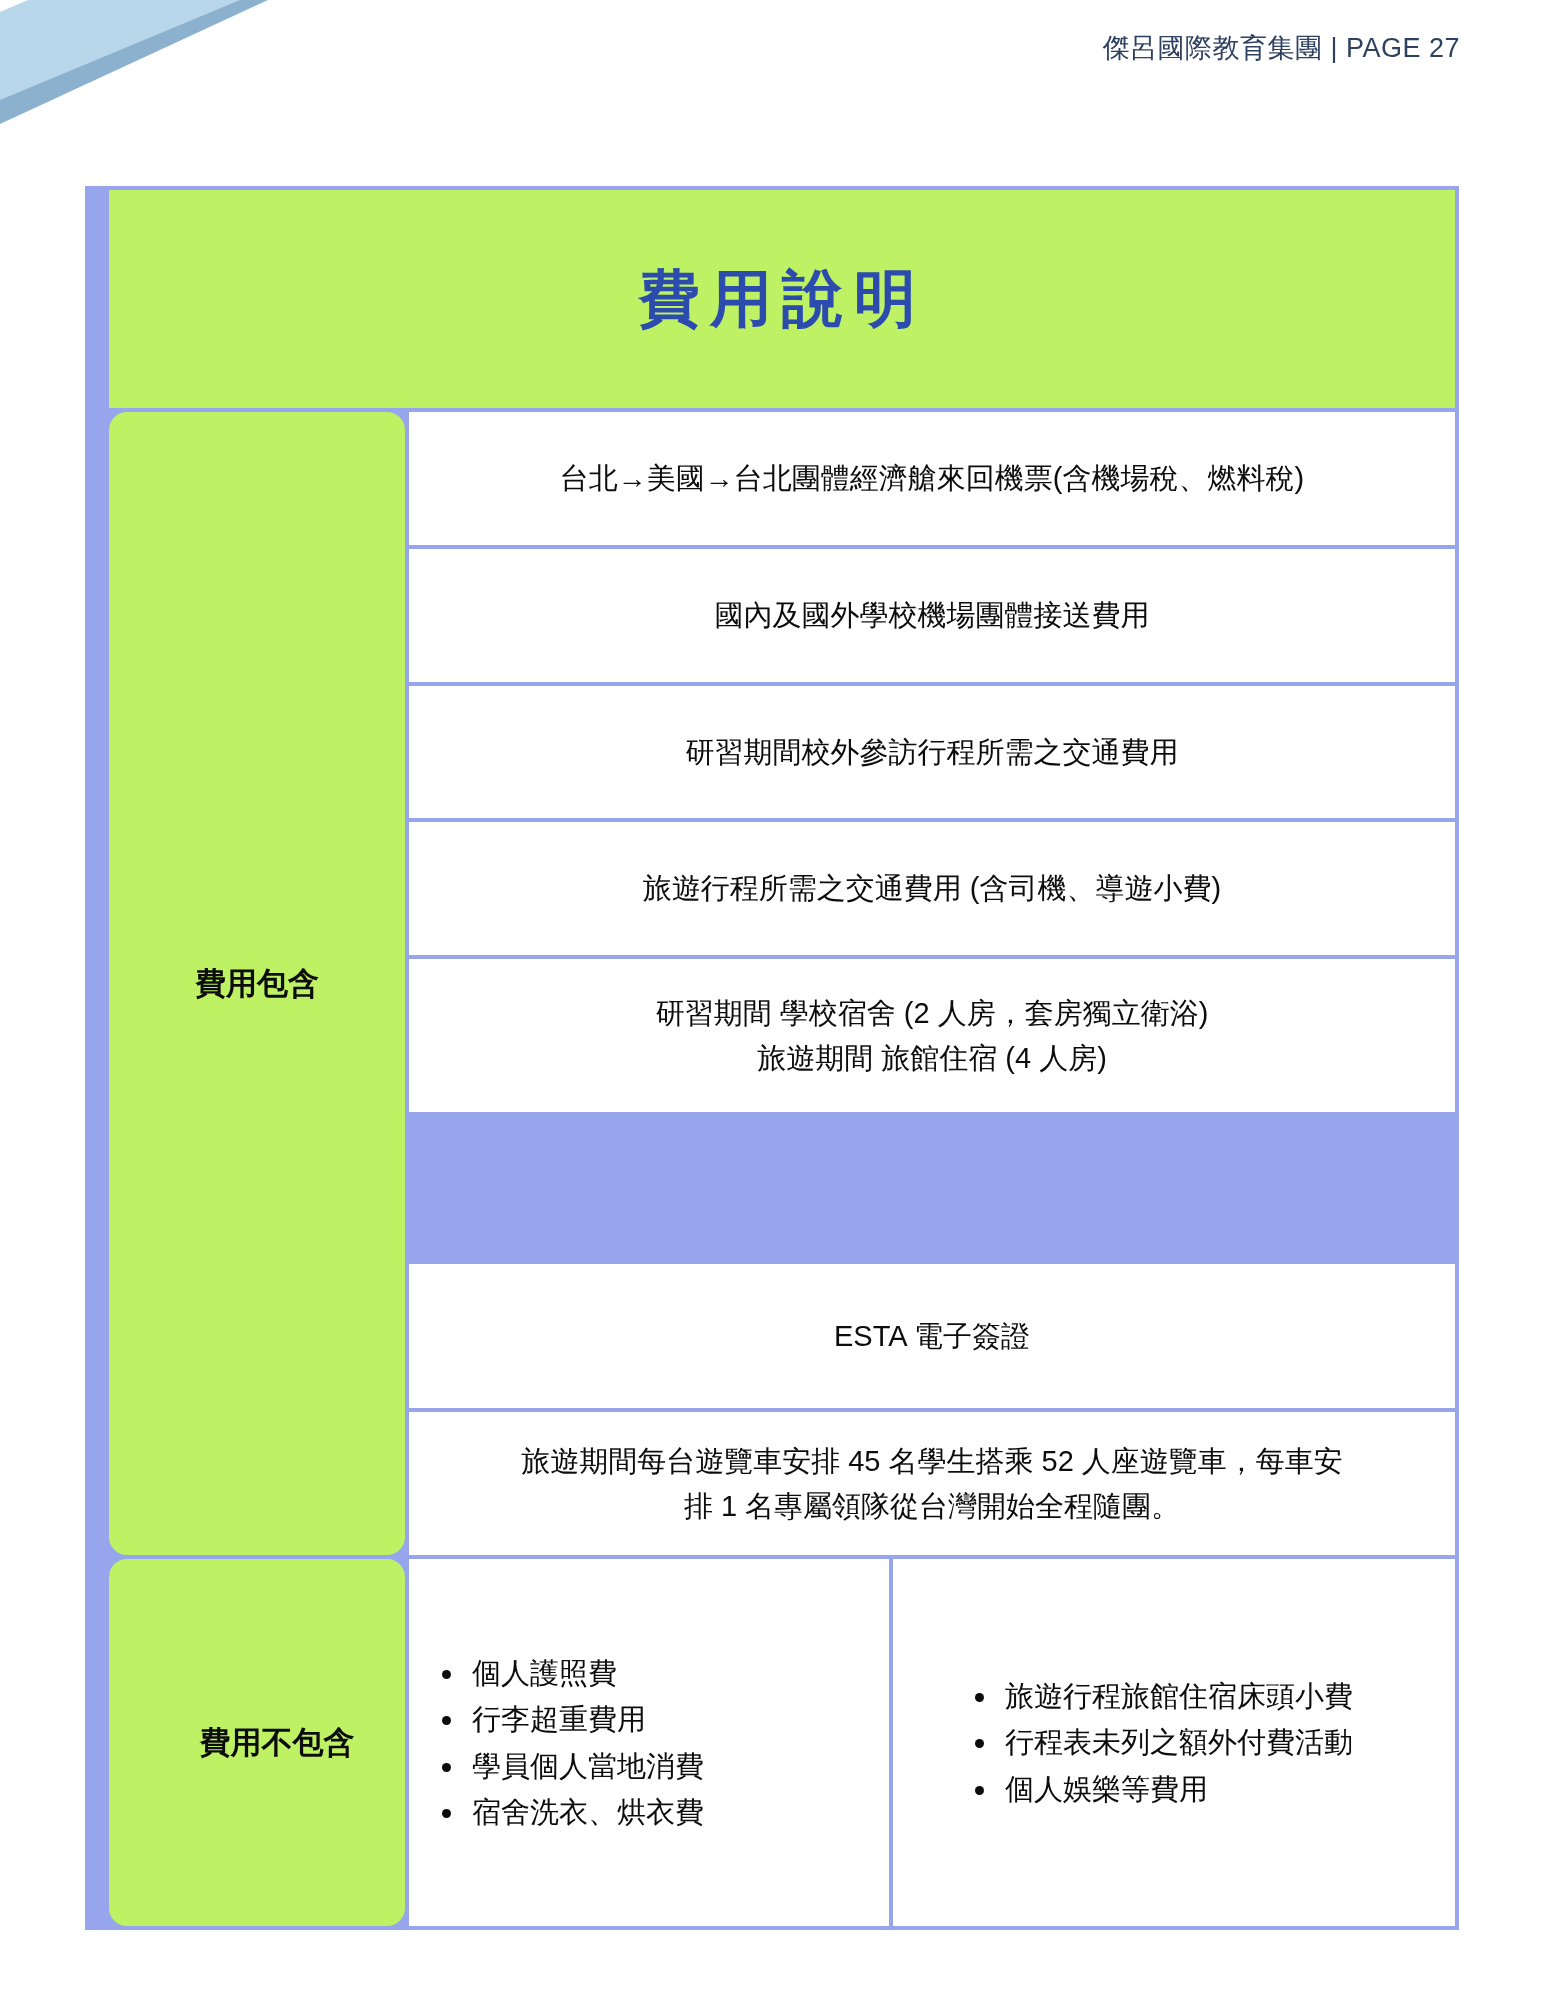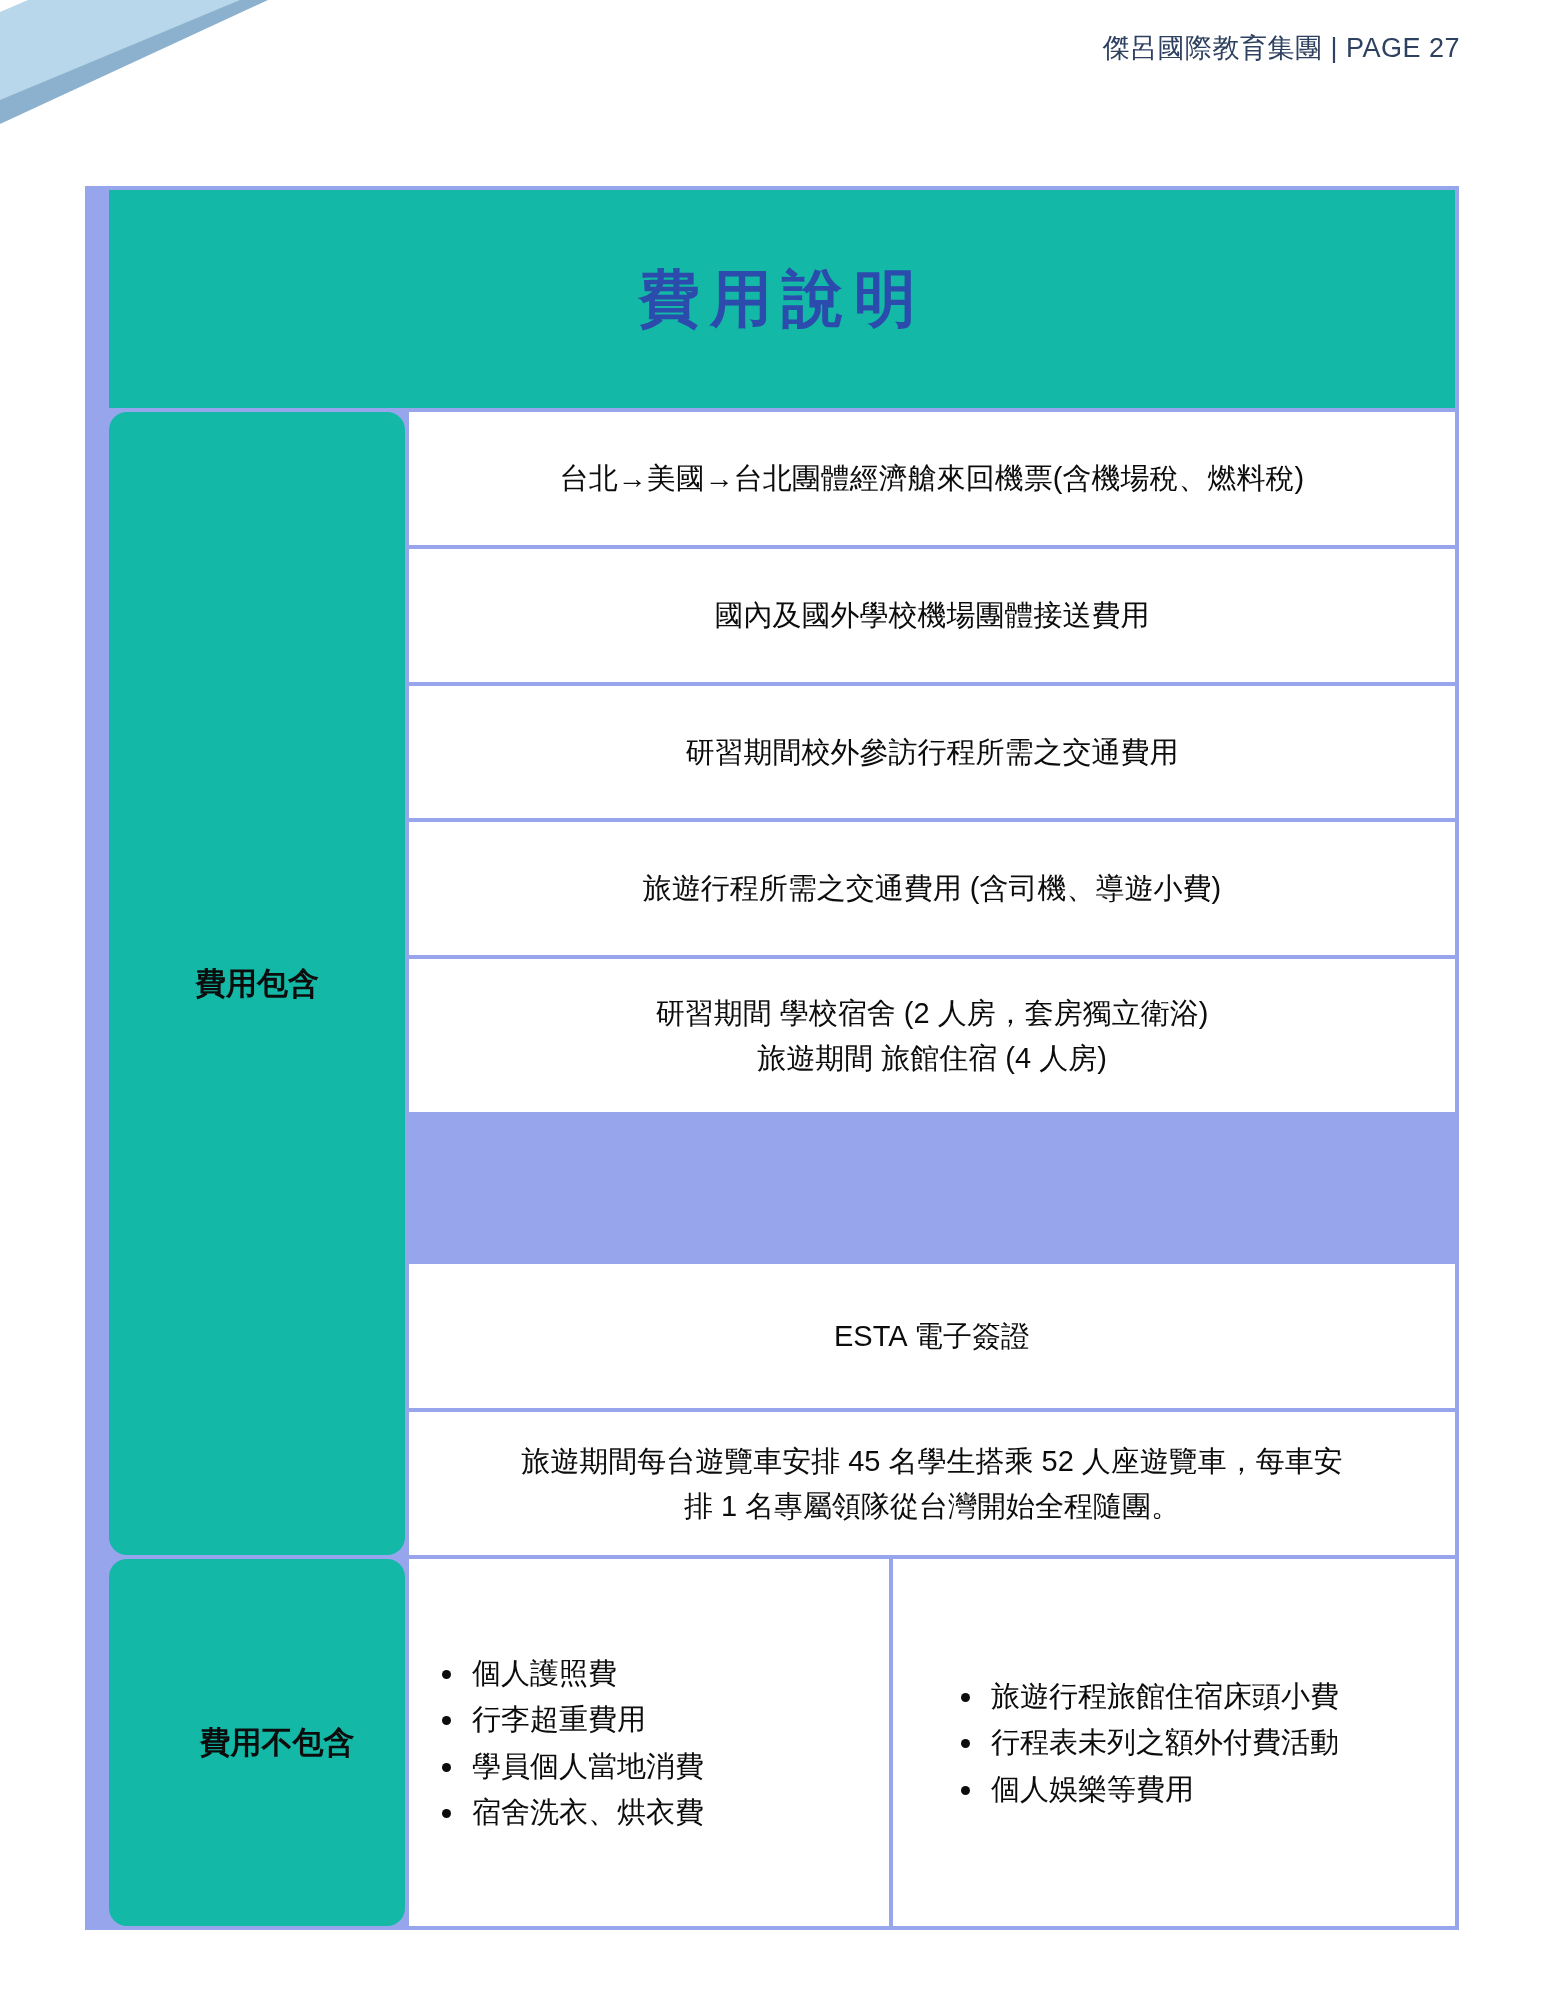--- a/index.html
+++ b/index.html
@@ -41,21 +41,21 @@
     gap:4px;
   }
   .cell{
     background:#ffffff;
     display:flex;
     align-items:center;
     justify-content:center;
     text-align:center;
     box-sizing:border-box;
   }
-  .accent{background:#14b8a6;margin-left:20px;}
+  .accent{background:#bef264;margin-left:20px;}
 
   .title-cell{
     grid-column:1/4;grid-row:1;
     font-size:62px;
     font-weight:800;
     letter-spacing:10px;
     color:#2b4bad;
   }
   .label-cell{
     font-size:31px;
@@ -73,21 +73,21 @@
     color:#0c0c0c;
     white-space:pre-line;
     padding:10px 20px;
   }
 
   .bullets-cell{
     justify-content:flex-start;
     text-align:left;
   }
   .bullets-left{grid-column:2;grid-row:10;padding-left:15px;font-family:Liberation Serif, serif;}
-  .bullets-right{grid-column:3;grid-row:10;padding-left:50px;}
+  .bullets-right{grid-column:3;grid-row:10;padding-left:64px;}
   .bullets-cell ul{
     margin:0;
     padding-left:42px;
     font-size:29px;
     line-height:1.6;
     color:#0c0c0c;
   }
   .bullets-cell li{padding-left:6px;}
 </style>
 </head>

